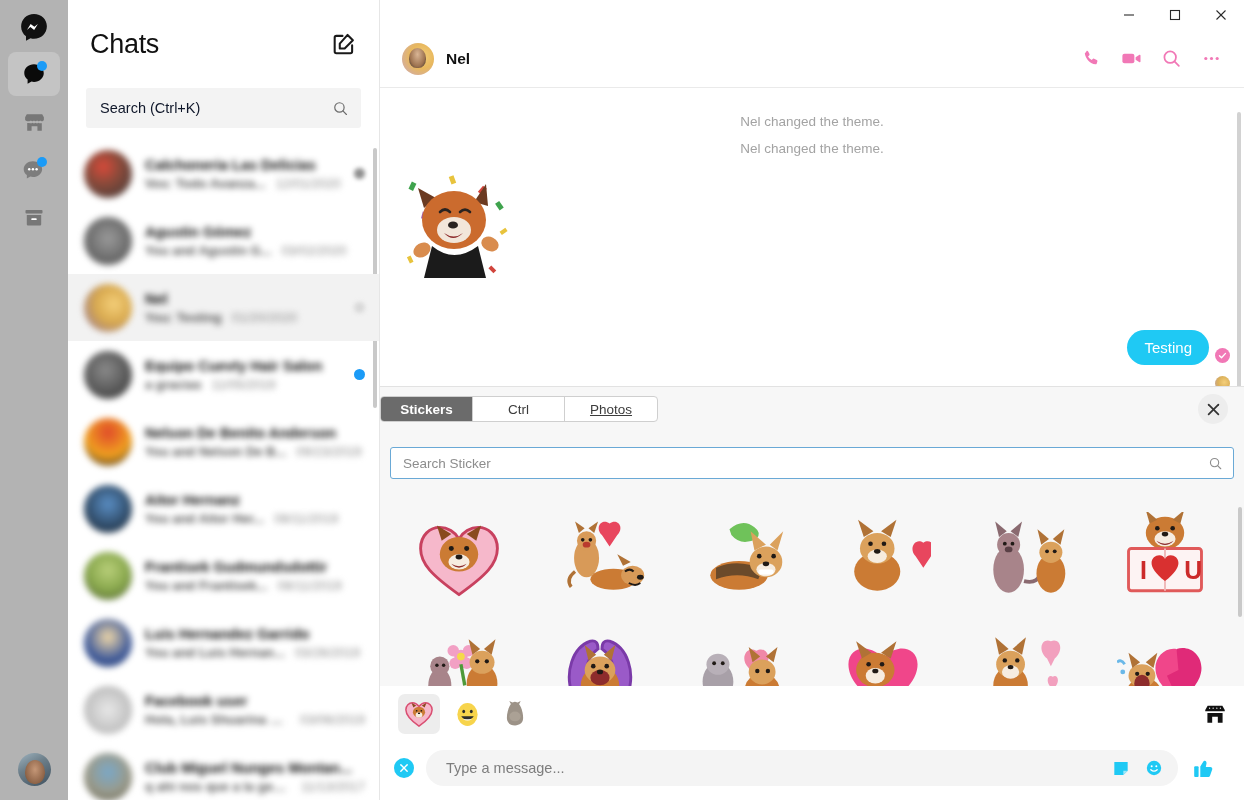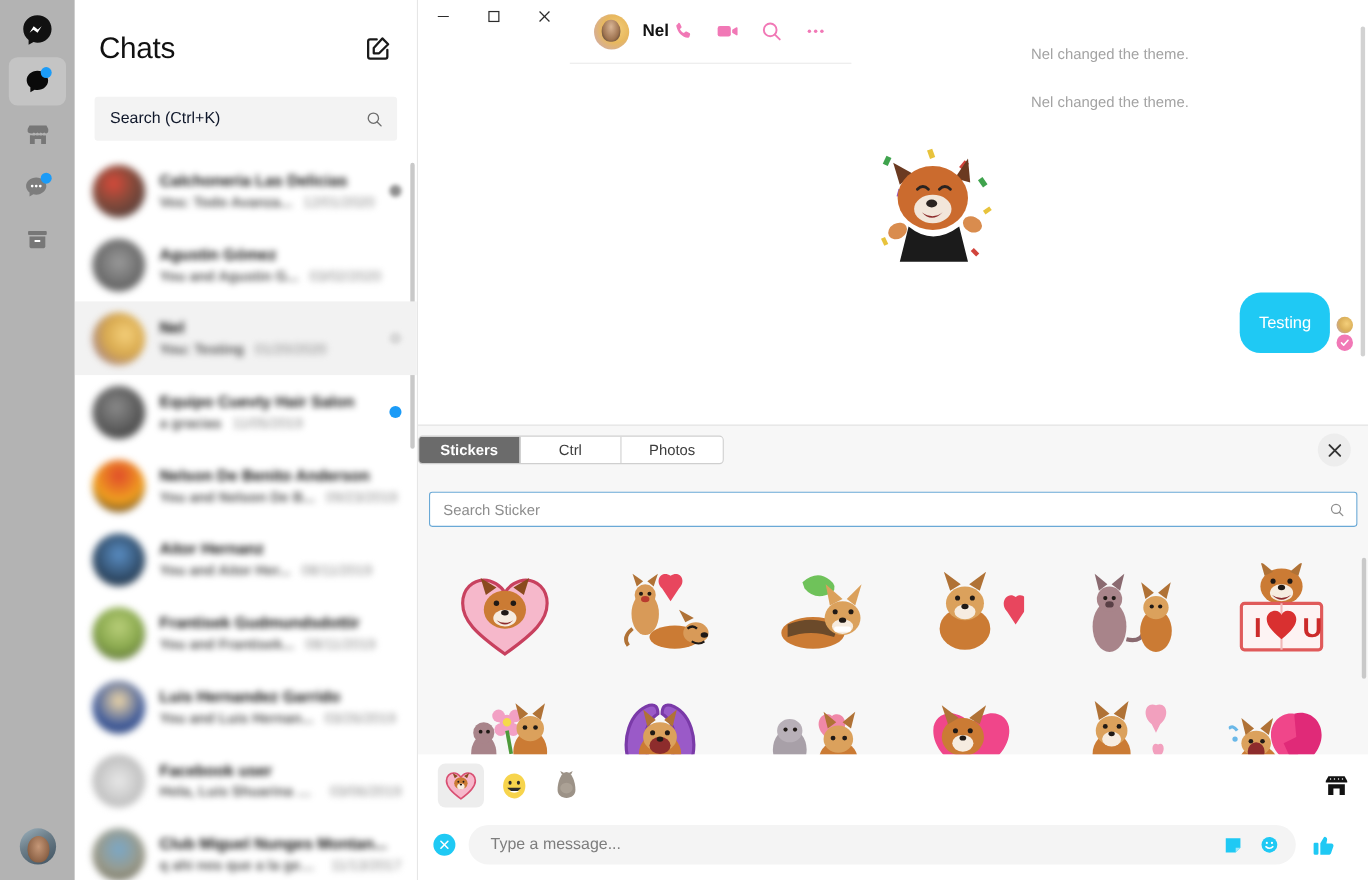--- a/index.html
+++ b/index.html
@@ -84,21 +84,21 @@
   .chat-badge { width: 11px; height: 11px; border-radius: 50%; flex: 0 0 11px; }
   .chat-badge.blue { background: #1b9bf7; }
   .chat-badge.gray { background: #d8d8d8; filter: blur(2px); }
   .chat-badge.dark { background: #8e8e8e; filter: blur(2px); }
   .list-scrollbar {
     position: absolute; right: 2px; top: 8px; width: 4px; height: 260px;
     background: #c9c9c9; border-radius: 2px;
   }
 
   
-  .main { flex: 1; height: 800px; display: flex; flex-direction: row; position: relative; background: #fff; }
+  .main { flex: 1; height: 800px; display: flex; flex-direction: column; position: relative; background: #fff; }
   .titlebar {
     height: 30px; display: flex; justify-content: flex-end; align-items: stretch;
     -webkit-app-region: drag;
   }
   .win-btn {
     width: 46px; display: flex; align-items: center; justify-content: center;
     cursor: pointer; color: #2b2b2b;
   }
 
   .conv-header {
@@ -113,30 +113,30 @@
   .conv-av .head {
     position: absolute; width: 17px; height: 20px; left: 7px; top: 5px;
     border-radius: 50% 50% 44% 44%;
     background: radial-gradient(ellipse at 50% 32%, #d9b595 0%, #9e7350 62%, #2e2b28 100%);
   }
   .conv-name { font-size: 15.5px; font-weight: bold; color: #121212; flex: 1; }
   .hdr-actions { display: flex; align-items: center; gap: 14px; padding-right: 6px; }
   .hdr-icon { width: 26px; height: 26px; display: flex; align-items: center; justify-content: center; cursor: pointer; }
 
   .thread { flex: 1; position: relative; overflow: hidden; padding-top: 14px; }
-  .sys-msg { text-align: center; font-size: 13.5px; color: #a3a3a3; margin: 28px 0; }
+  .sys-msg { text-align: center; font-size: 13.5px; color: #a3a3a3; margin: 12px 0; }
   .sticker-msg { margin: 10px 0 0 22px; width: 120px; height: 120px; position: relative; }
   .ts-row { text-align: center; font-size: 13px; color: #9a9a9a; margin-top: 28px; }
   .out-row {
     display: flex; align-items: flex-end; justify-content: flex-end;
     gap: 6px; padding-right: 14px; margin-top: 18px;
   }
   .bubble-out {
     background: #1fc9f4; color: #ffffff; font-size: 15px;
-    padding: 19px 17px; border-radius: 19px;
+    padding: 9px 17px; border-radius: 19px; margin-top: 24px;
   }
   .tick {
     width: 15px; height: 15px; border-radius: 50%; background: #f178b6;
     display: flex; align-items: center; justify-content: center; margin-bottom: 2px;
   }
   .seen-av {
     position: absolute; right: 14px; top: 288px; width: 15px; height: 15px;
     border-radius: 50%;
     background: radial-gradient(circle at 62% 42%, #f4cf7a 0%, #dbb05a 50%, #b59ec0 100%);
   }
@@ -153,21 +153,21 @@
   }
   .sp-tabs-row { height: 44px; display: flex; align-items: center; justify-content: flex-start; position: relative; }
   .tabs {
     display: flex; border: 1px solid #cfcfcf; border-radius: 4px; overflow: hidden;
     background: #fff; height: 26px;
   }
   .tab {
     min-width: 92px; padding: 0 14px; display: flex; align-items: center; justify-content: center;
     font-size: 13.5px; color: #3c3c3c; cursor: pointer; border-right: 1px solid #cfcfcf;
   }
-  .tab:last-child { border-right: none; }
+  .tab:last-child { border-right: none; text-decoration: underline; }
   .tab.active { background: #6b6b6b; color: #ffffff; font-weight: bold; }
   .sp-close {
     position: absolute; right: 16px; top: 7px;
     width: 30px; height: 30px; border-radius: 50%; background: #ededed;
     display: flex; align-items: center; justify-content: center; cursor: pointer;
   }
   .sp-search-wrap { padding: 16px 10px; }
   .sp-search {
     height: 32px; border: 1px solid #6aa9d6; border-radius: 3px; background: #fff;
     display: flex; align-items: center; padding: 0 10px 0 12px; justify-content: space-between;

